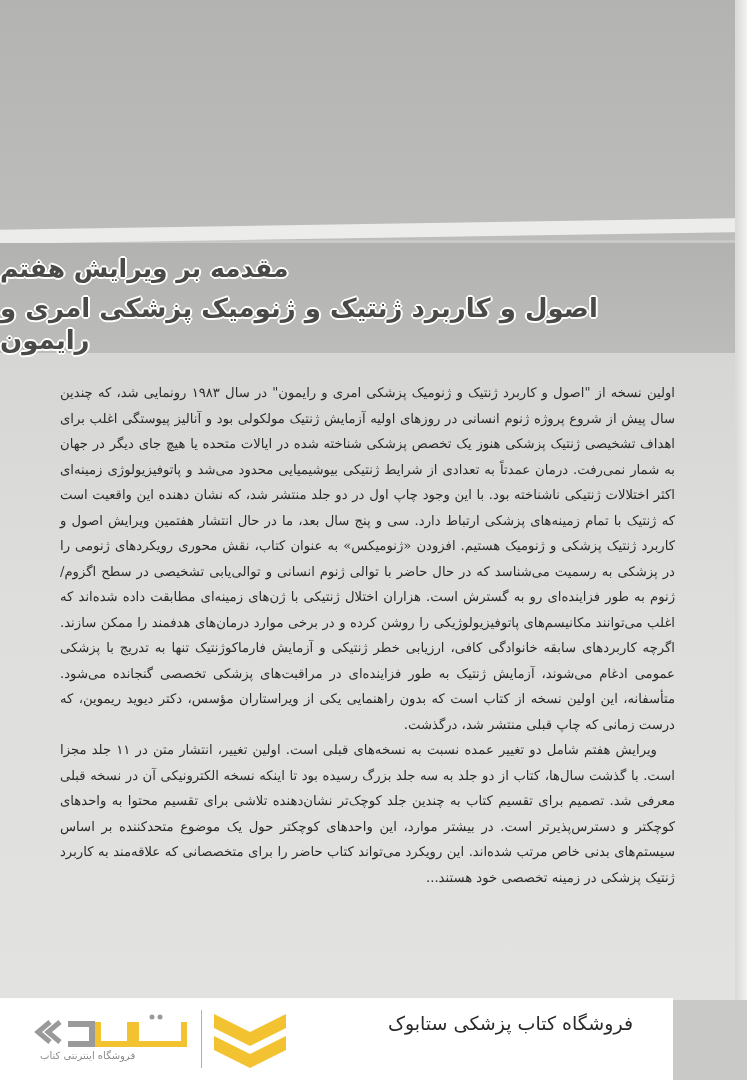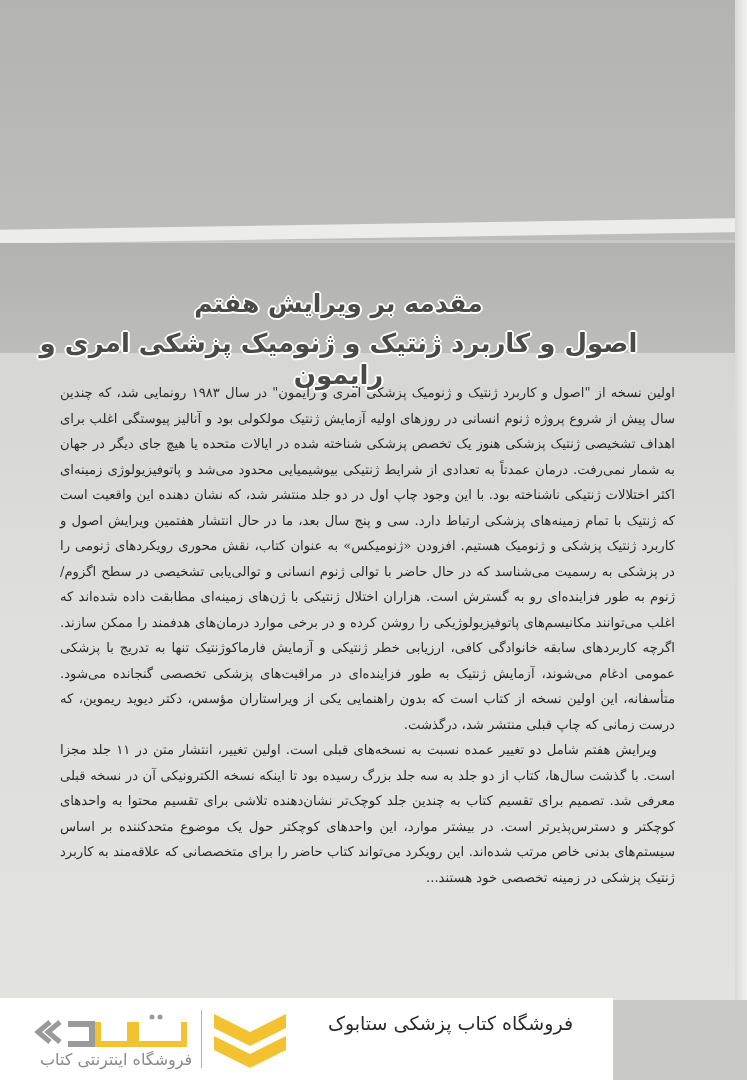--- a/index.html
+++ b/index.html
@@ -18,61 +18,60 @@
     }
     .heading-band {
       position: absolute; left: 0; top: 243px; width: 735px; height: 110px;
       background: linear-gradient(180deg, #b2b2b0 0%, #bcbcba 100%);
     }
     .page-edge {
       position: absolute; right: 0; top: 0; width: 12px; height: 1000px;
       background: linear-gradient(90deg, #d9d9d7, #f2f2f0);
     }
     .heading {
-      position: absolute; right: 70px; top: 246px; direction: rtl; text-align: center;
+      position: absolute; right: 70px; top: 246px; direction: rtl; text-align: left;
       font-family: "DejaVu Sans", sans-serif; font-weight: bold; color: #4a4a48;
       text-shadow: -1px -1px 0 #fff, 1px -1px 0 #fff, -1px 1px 0 #fff, 1px 1px 0 #fff,
                    0 2px 0 #fff, 2px 0 0 #fff, -2px 0 0 #fff, 0 -2px 0 #fff;
-      margin-top: 35px;
     }
     .heading .line1 { font-size: 25px; line-height: 46px; }
     .heading .line2 { font-size: 26px; line-height: 32px; }
     .body-area {
       position: absolute; left: 0; top: 353px; width: 735px; height: 647px;
       background: linear-gradient(180deg, #d6d6d4 0%, #dededc 40%, #e2e2e0 100%);
     }
     .text-block {
       position: absolute; left: 60px; top: 380px; width: 615px;
       direction: rtl; text-align: justify; text-align-last: right;
       font-family: "DejaVu Serif", serif; font-size: 13.2px; line-height: 25.5px;
       color: #2c2c2c;
     }
     .text-block p { margin: 0; }
     .text-block p.indent { text-indent: 18px; }
     .footer {
-      position: absolute; left: 0; top: 998px; width: 613px; height: 82px;
+      position: absolute; left: 0; top: 998px; width: 673px; height: 82px;
       background: #ffffff;
     }
     .footer-title {
       position: absolute; right: 40px; top: 14px; direction: rtl;
       font-family: "DejaVu Sans", sans-serif; font-size: 19px; color: #2a2a2a;
     }
     .footer-url {
       position: absolute; right: 40px; top: 42px;
       font-family: "DejaVu Sans", sans-serif; font-size: 24px; letter-spacing: 6px; color: #2e2e2e;
     }
     .footer-url .hl { color: #f2c230; }
     .logo-divider {
       position: absolute; left: 201px; top: 12px; width: 1px; height: 58px; background: #b0b0b0;
     }
     .logo-chevrons { position: absolute; left: 214px; top: 12px; }
     .logo-wordmark { position: absolute; left: 34px; top: 16px; }
     .logo-tagline {
       position: absolute; left: 40px; top: 52px; direction: rtl;
-      font-family: "DejaVu Sans", sans-serif; font-size: 16px; color: #8a8a8a;
+      font-family: "DejaVu Sans", sans-serif; font-size: 10px; color: #8a8a8a;
     }
   </style>
 </head>
 <body>
 
 <div class="top-band"></div>
 <div class="white-stripe"></div>
 <div class="heading-band"></div>
 <div class="body-area"></div>
 <div class="page-edge"></div>

